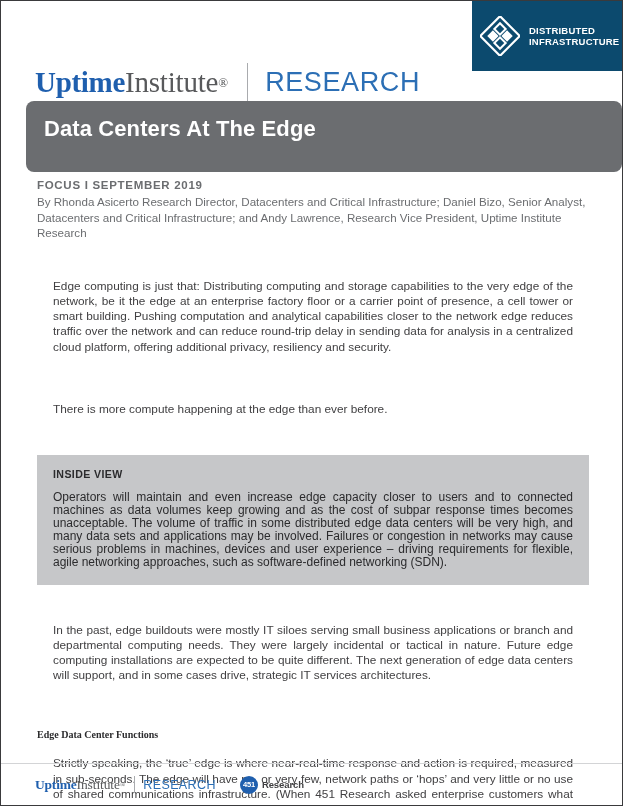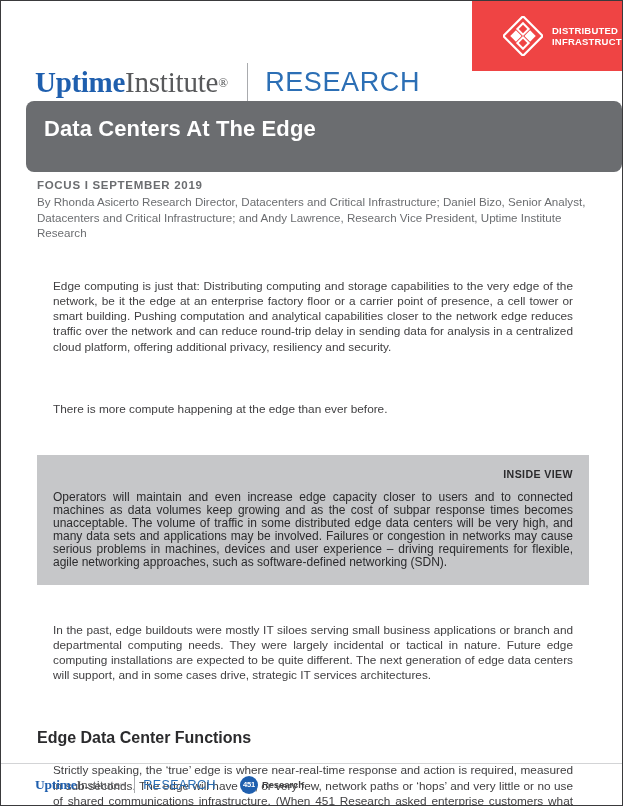--- a/index.html
+++ b/index.html
@@ -30,24 +30,24 @@
     position: relative;
     height: 100px;
   }
 
   .badge-block {
     position: absolute;
     top: 0;
     right: 0;
     width: 150px;
     height: 70px;
-    background: #ef4444;
-    display: flex;
-    align-items: center;
-    padding-left: 31px;
+    background: #0c4a6e;
+    display: flex;
+    align-items: center;
+    padding-left: 8px;
     box-sizing: border-box;
   }
   .badge-diamond {
     width: 40px;
     height: 40px;
     flex: 0 0 40px;
     margin-right: 9px;
   }
   .badge-text {
     color: #ffffff;
@@ -163,35 +163,35 @@
     padding: 13px 16px 15px 16px;
     box-sizing: border-box;
     width: 552px;
   }
   .inside-title {
     font-size: 10.6px;
     font-weight: bold;
     color: #2b2b2d;
     letter-spacing: 0.4px;
     margin-bottom: 11px;
-    text-align: right;
   }
   .inside-body {
     font-size: 12px;
     line-height: 13.1px;
     color: #2b2b2d;
     text-align: justify;
   }
 
   
   .section-head {
-    font-size: 16px;
+    font-size: 10px;
     font-weight: bold;
     color: #2b2b2d;
     margin: 0 0 1px 0;
+    font-family: Liberation Serif, serif;
   }
 
   
   .footer {
     position: absolute;
     left: 0;
     right: 0;
     bottom: 0;
     height: 42px;
     border-top: 1px solid #d3d4d6;

